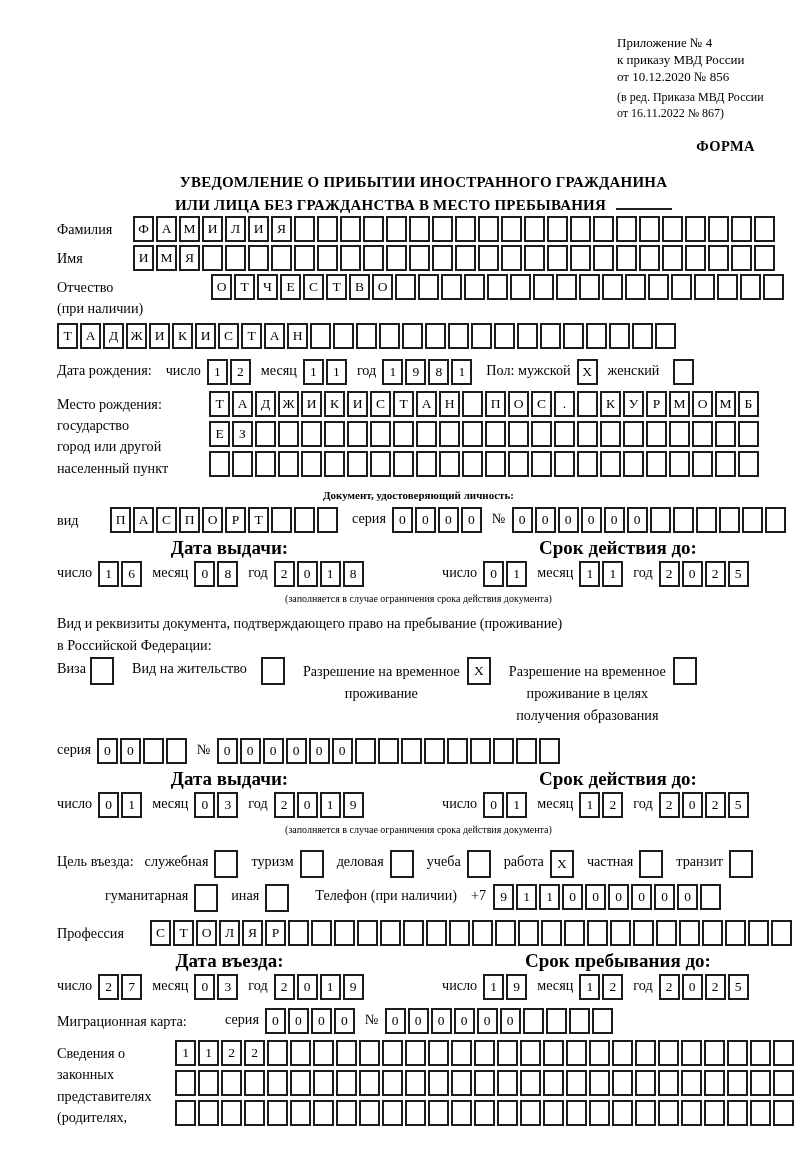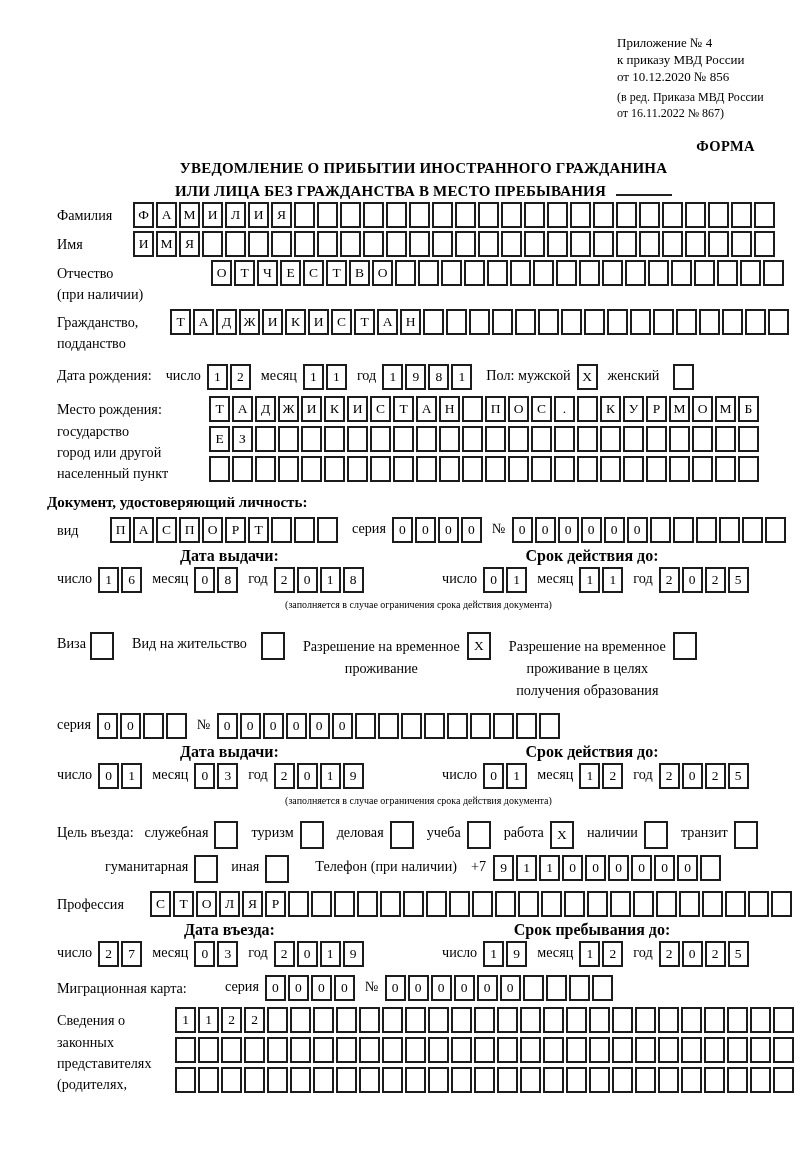--- a/index.html
+++ b/index.html
@@ -10,21 +10,21 @@
     overflow:hidden;
   }
   .page { padding:34px 10px 0 57px; width:800px; }
 
   
   .appendix { margin-left:560px; width:200px; font-size:13px; line-height:1.32; }
   .amendment { margin-left:560px; width:200px; font-size:12px; line-height:1.32; margin-top:5px; }
   .form-label { text-align:right; padding-right:35px; font-weight:bold; font-size:14.5px; margin-top:16px; letter-spacing:.4px; }
 
   
-  .title { text-align:center; font-weight:bold; font-size:15px; line-height:1.5; margin-top:2px; letter-spacing:.2px; }
+  .title { text-align:center; font-weight:bold; font-size:15px; line-height:1.5; margin-top:16px; letter-spacing:.2px; }
   .title-ul { display:inline-block; width:56px; border-bottom:2px solid #222; height:12px; margin-left:10px; }
 
   .section-heading { font-weight:bold; font-size:13.6px; margin:20px 0 14px 6px; letter-spacing:.2px; }
 
   
   .frow { display:flex; align-items:flex-start; margin-bottom:3px; }
   .cells { display:flex; flex:0 0 auto; }
   .cell {
     width:21px; height:26px; border:2px solid #1c1c1c; margin-right:2px;
     display:flex; align-items:center; justify-content:center;
@@ -37,33 +37,33 @@
   .w-birthplace { width:152px; }
   .w-kind { width:53px; }
   .w-prof { width:93px; }
   .w-reps { width:118px; }
   .w-mig { width:152px; }
   .inline-lbl { font-size:14.2px; padding:3px 6px 0 0; flex:0 0 auto; }
   .gap8 { margin-left:8px; } .gap12 { margin-left:12px; } .gap16 { margin-left:16px; }
 
   .stack > div { margin-bottom:4px; }
 
-  .doc-heading { text-align:left; font-weight:bold; font-size:15px; margin:8px 0 6px -10px; }
-
-  .dates-head { display:flex; font-weight:bold; font-size:16px; margin-top:4px; }
+  .doc-heading { text-align:center; font-weight:bold; font-size:11px; margin:8px 0 6px -10px; }
+
+  .dates-head { display:flex; font-weight:bold; font-size:19px; margin-top:4px;gap:26px; }
   .dh-left { width:345px; text-align:center; }
   .dh-right { width:300px; text-align:center; margin-left:40px; }
   .dates-row { display:flex; margin-top:2px; }
   .dgroup { display:flex; align-items:flex-start; }
   .dg-left { width:345px; }
   .dg-right { margin-left:40px; }
   .note { font-size:10px; text-align:center; padding-right:10px; margin-top:6px; }
 
   .intro { font-size:14.2px; line-height:1.6; margin-top:8px; }
-  .opts-row { display:flex; align-items:flex-start; margin-top:22px; }
+  .opts-row { display:flex; align-items:flex-start; margin-top:0; }
   .opt-label { font-size:14.2px; padding-top:3px; }
   .opt-center { text-align:center; line-height:1.55; }
   .cb { margin-left:7px; }
   .cb .cell { width:24px; height:28px; }
 
   .purpose-row { display:flex; align-items:flex-start; margin-top:15px; }
   .purpose-row .opt-label { margin-left:11px; }
   .purpose-row .cb { margin-left:6px; }
   .phone-lbl { font-size:14.2px; padding-top:3px; margin-left:24px; }
   .phone-prefix { font-size:14.2px; padding-top:3px; margin:0 7px 0 14px; }
@@ -186,24 +186,20 @@
         <div class="cell"></div>
         <div class="cell"></div>
         <div class="cell"></div>
         <div class="cell"></div>
         <div class="cell"></div>
         <div class="cell"></div>
       </div>
   </div>
 
   <div class="frow">
-    <div class="lbl w-cit">
-      <div>Гражданство,</div>
-      <div>подданство</div>
-    </div>
     <div class="cells">
         <div class="cell">Т</div>
         <div class="cell">А</div>
         <div class="cell">Д</div>
         <div class="cell">Ж</div>
         <div class="cell">И</div>
         <div class="cell">К</div>
         <div class="cell">И</div>
         <div class="cell">С</div>
         <div class="cell">Т</div>
@@ -424,20 +420,24 @@
       <div class="cells">
           <div class="cell">2</div>
           <div class="cell">0</div>
           <div class="cell">2</div>
           <div class="cell">5</div>
         </div>
     </div>
   </div>
   <div class="note">(заполняется в случае ограничения срока действия документа)</div>
 
+  <div class="intro">
+    <div>Вид и реквизиты документа, подтверждающего право на пребывание (проживание)</div>
+    <div>в Российской Федерации:</div>
+  </div>
 
   <div class="opts-row">
     <div class="opt-label">Виза</div>
     <div class="cells cb" style="margin-left:4px;">
         <div class="cell"></div>
       </div>
     <div class="opt-label gap16">Вид на жительство</div>
     <div class="cells cb" style="margin-left:14px;">
         <div class="cell"></div>
       </div>
@@ -547,21 +547,21 @@
         <div class="cell"></div>
       </div>
     <div class="opt-label">учеба</div>
     <div class="cells cb">
         <div class="cell"></div>
       </div>
     <div class="opt-label">работа</div>
     <div class="cells cb">
         <div class="cell">X</div>
       </div>
-    <div class="opt-label">наличии</div>
+    <div class="opt-label">частная</div>
     <div class="cells cb">
         <div class="cell"></div>
       </div>
     <div class="opt-label">транзит</div>
     <div class="cells cb">
         <div class="cell"></div>
       </div>
   </div>
   <div class="purpose-row" style="margin-top:6px;text-align:center;">
     <div class="opt-label" style="margin-left:48px;">гуманитарная</div>

